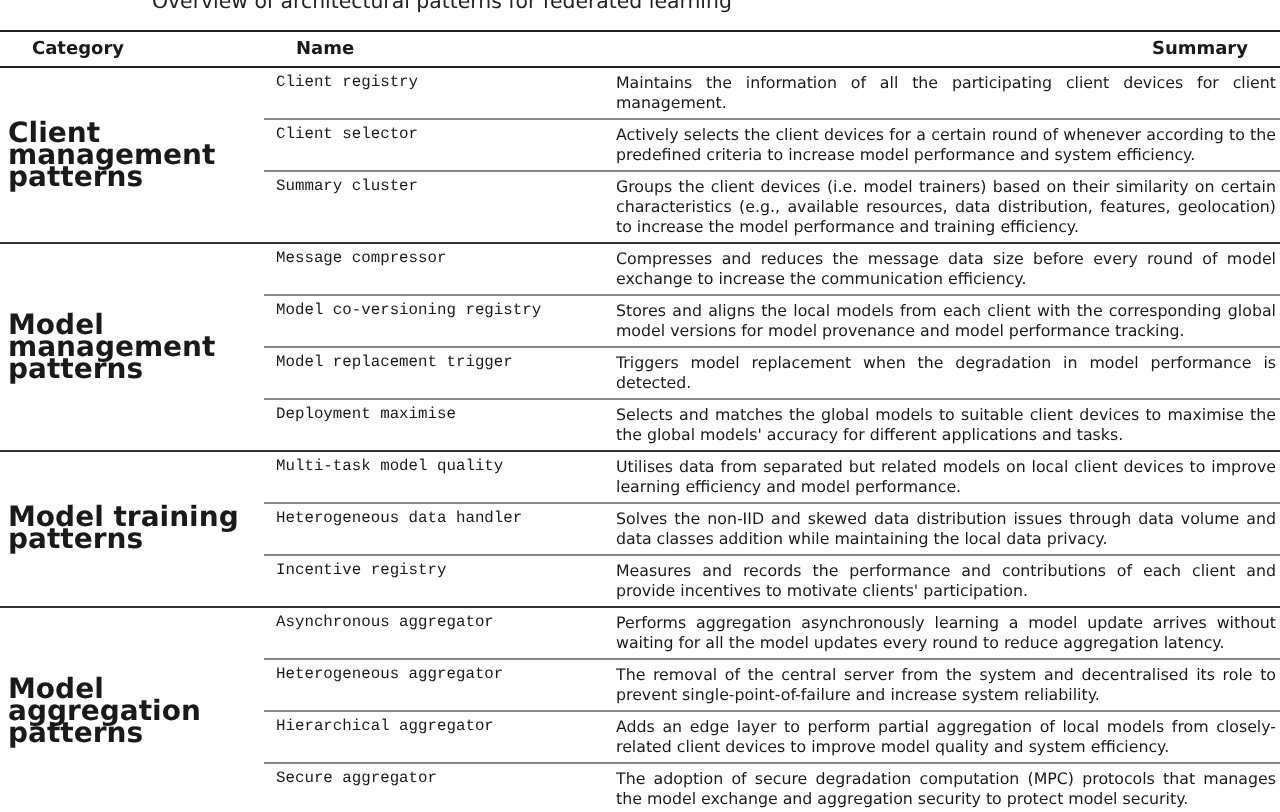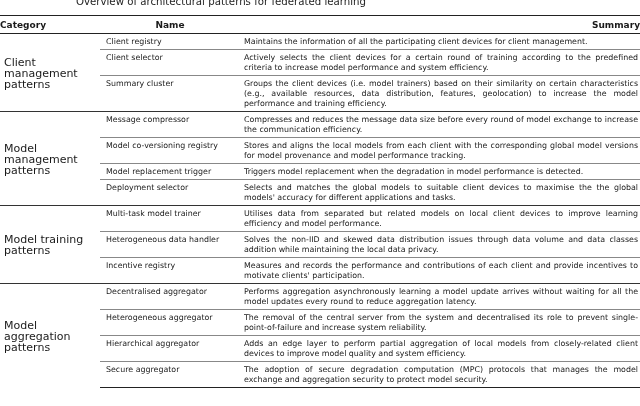--- a/index.html
+++ b/index.html
@@ -14,29 +14,29 @@
     font-size: 10.2px; line-height: 10px; text-align: left;
     padding-left: 76px; box-sizing: border-box; color: #222;
     margin-top: -3px;
   }
   table {
     position: absolute; left: 0; top: 15px;
     width: 640px; border-collapse: collapse;
     font-size: 7.9px; line-height: 10px;
   }
   th {
-    font-weight: bold; font-size: 9px; height: 17px; padding: 0 0;
+    font-weight: bold; font-size: 9px; height: 17px; padding: 0 16px;
     border-top: 1.6px solid #222; border-bottom: 1px solid #222;
   }
   th.c-cat { text-align: left; width: 100px; }
-  th.c-name { text-align: center; width: 140px; }
+  th.c-name { text-align: left; width: 140px; }
   th.c-sum { text-align: right; }
   td { vertical-align: top; padding: 3px 4px 2px 4px; }
-  td.cat { font-weight: normal; vertical-align: middle; font-size: 11px; line-height: 11px; }
-  td.name { padding-left: 6px; }
+  td.cat { font-weight: bold; vertical-align: middle; font-size: 14px; line-height: 11px; }
+  td.name { padding-left: 6px; font-family: Liberation Mono, monospace; }
   td.sum { text-align: justify; padding-right: 2px; }
   tr.row-sep td.name, tr.row-sep td.sum { border-top: 1px solid #888; }
   tr.group-start td { border-top: 1.2px solid #333; }
   tr.last td { border-bottom: 1.6px solid #222; }
 </style>
 </head>
 <body>
 
 <div class="caption">Overview of architectural patterns for federated learning</div>
 
@@ -50,62 +50,62 @@
   </thead>
   <tbody>
 
     <tr class="group-start">
       <td class="cat" rowspan="3">Client management patterns</td>
       <td class="name">Client registry</td>
       <td class="sum">Maintains the information of all the participating client devices for client management.</td>
     </tr>
     <tr class="row-sep">
       <td class="name">Client selector</td>
-      <td class="sum">Actively selects the client devices for a certain round of training according to the predefined criteria to increase model performance and system efficiency.</td>
+      <td class="sum">Actively selects the client devices for a certain round of whenever according to the predefined criteria to increase model performance and system efficiency.</td>
     </tr>
     <tr class="row-sep">
       <td class="name">Summary cluster</td>
       <td class="sum">Groups the client devices (i.e. model trainers) based on their similarity on certain characteristics (e.g., available resources, data distribution, features, geolocation) to increase the model performance and training efficiency.</td>
     </tr>
 
     <tr class="group-start">
       <td class="cat" rowspan="4">Model management patterns</td>
       <td class="name">Message compressor</td>
       <td class="sum">Compresses and reduces the message data size before every round of model exchange to increase the communication efficiency.</td>
     </tr>
     <tr class="row-sep">
       <td class="name">Model co-versioning registry</td>
       <td class="sum">Stores and aligns the local models from each client with the corresponding global model versions for model provenance and model performance tracking.</td>
     </tr>
     <tr class="row-sep">
       <td class="name">Model replacement trigger</td>
       <td class="sum">Triggers model replacement when the degradation in model performance is detected.</td>
     </tr>
     <tr class="row-sep">
-      <td class="name">Deployment selector</td>
+      <td class="name">Deployment maximise</td>
       <td class="sum">Selects and matches the global models to suitable client devices to maximise the the global models' accuracy for different applications and tasks.</td>
     </tr>
 
     <tr class="group-start">
       <td class="cat" rowspan="3">Model training patterns</td>
-      <td class="name">Multi-task model trainer</td>
+      <td class="name">Multi-task model quality</td>
       <td class="sum">Utilises data from separated but related models on local client devices to improve learning efficiency and model performance.</td>
     </tr>
     <tr class="row-sep">
       <td class="name">Heterogeneous data handler</td>
       <td class="sum">Solves the non-IID and skewed data distribution issues through data volume and data classes addition while maintaining the local data privacy.</td>
     </tr>
     <tr class="row-sep">
       <td class="name">Incentive registry</td>
       <td class="sum">Measures and records the performance and contributions of each client and provide incentives to motivate clients' participation.</td>
     </tr>
 
     <tr class="group-start">
       <td class="cat" rowspan="4">Model aggregation patterns</td>
-      <td class="name">Decentralised aggregator</td>
+      <td class="name">Asynchronous aggregator</td>
       <td class="sum">Performs aggregation asynchronously learning a model update arrives without waiting for all the model updates every round to reduce aggregation latency.</td>
     </tr>
     <tr class="row-sep">
       <td class="name">Heterogeneous aggregator</td>
       <td class="sum">The removal of the central server from the system and decentralised its role to prevent single-point-of-failure and increase system reliability.</td>
     </tr>
     <tr class="row-sep">
       <td class="name">Hierarchical aggregator</td>
       <td class="sum">Adds an edge layer to perform partial aggregation of local models from closely-related client devices to improve model quality and system efficiency.</td>
     </tr>

